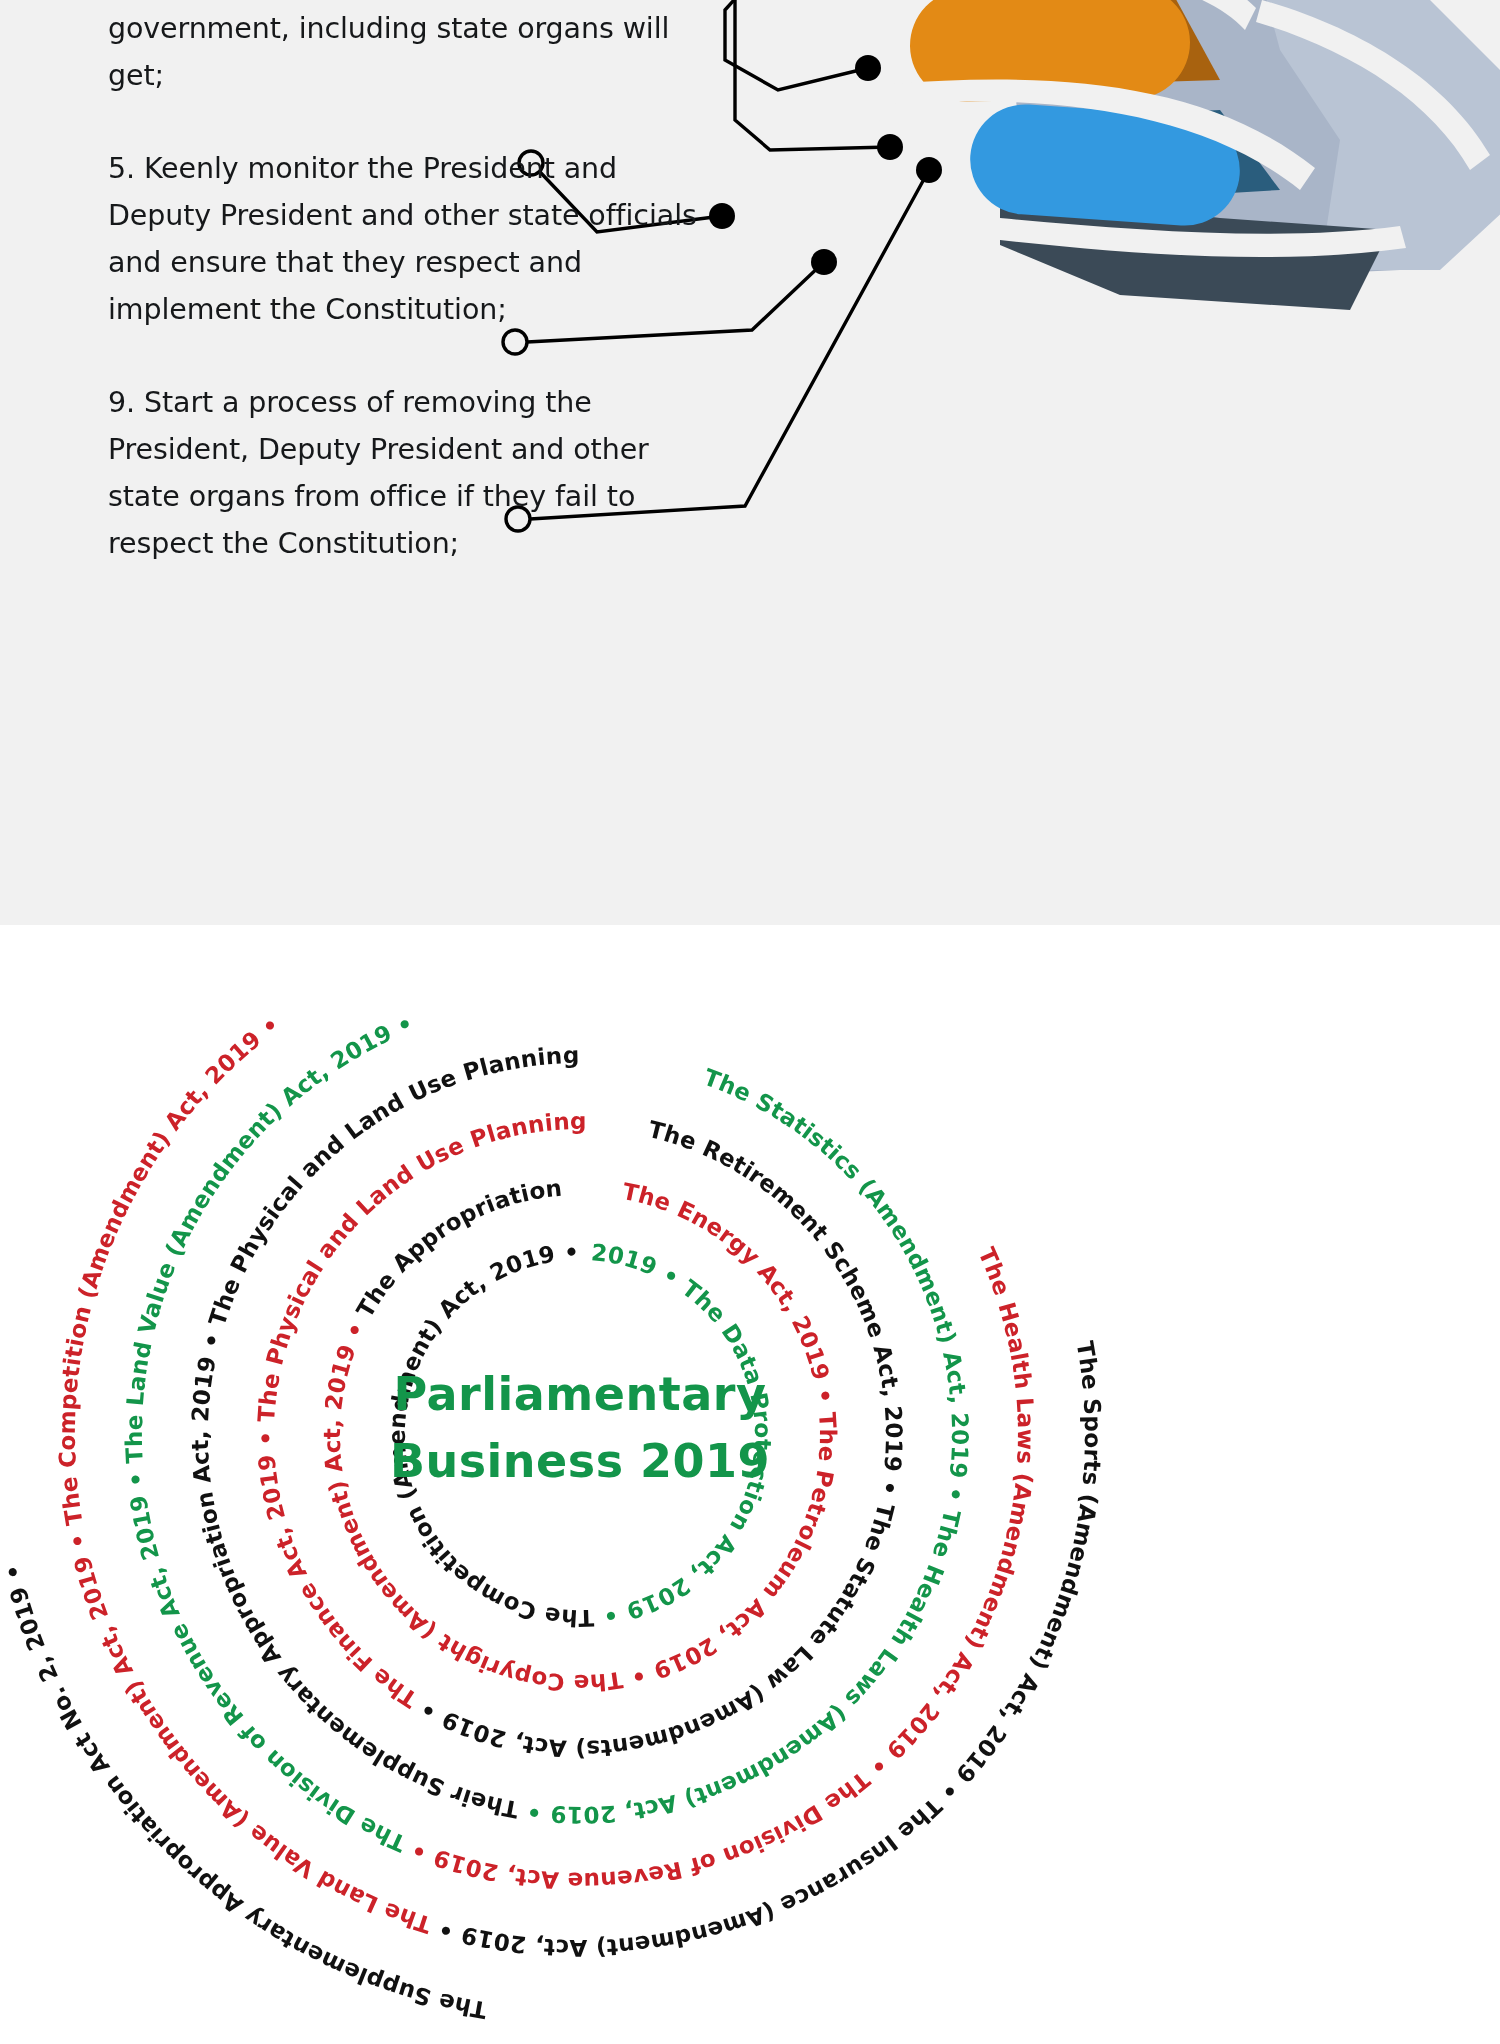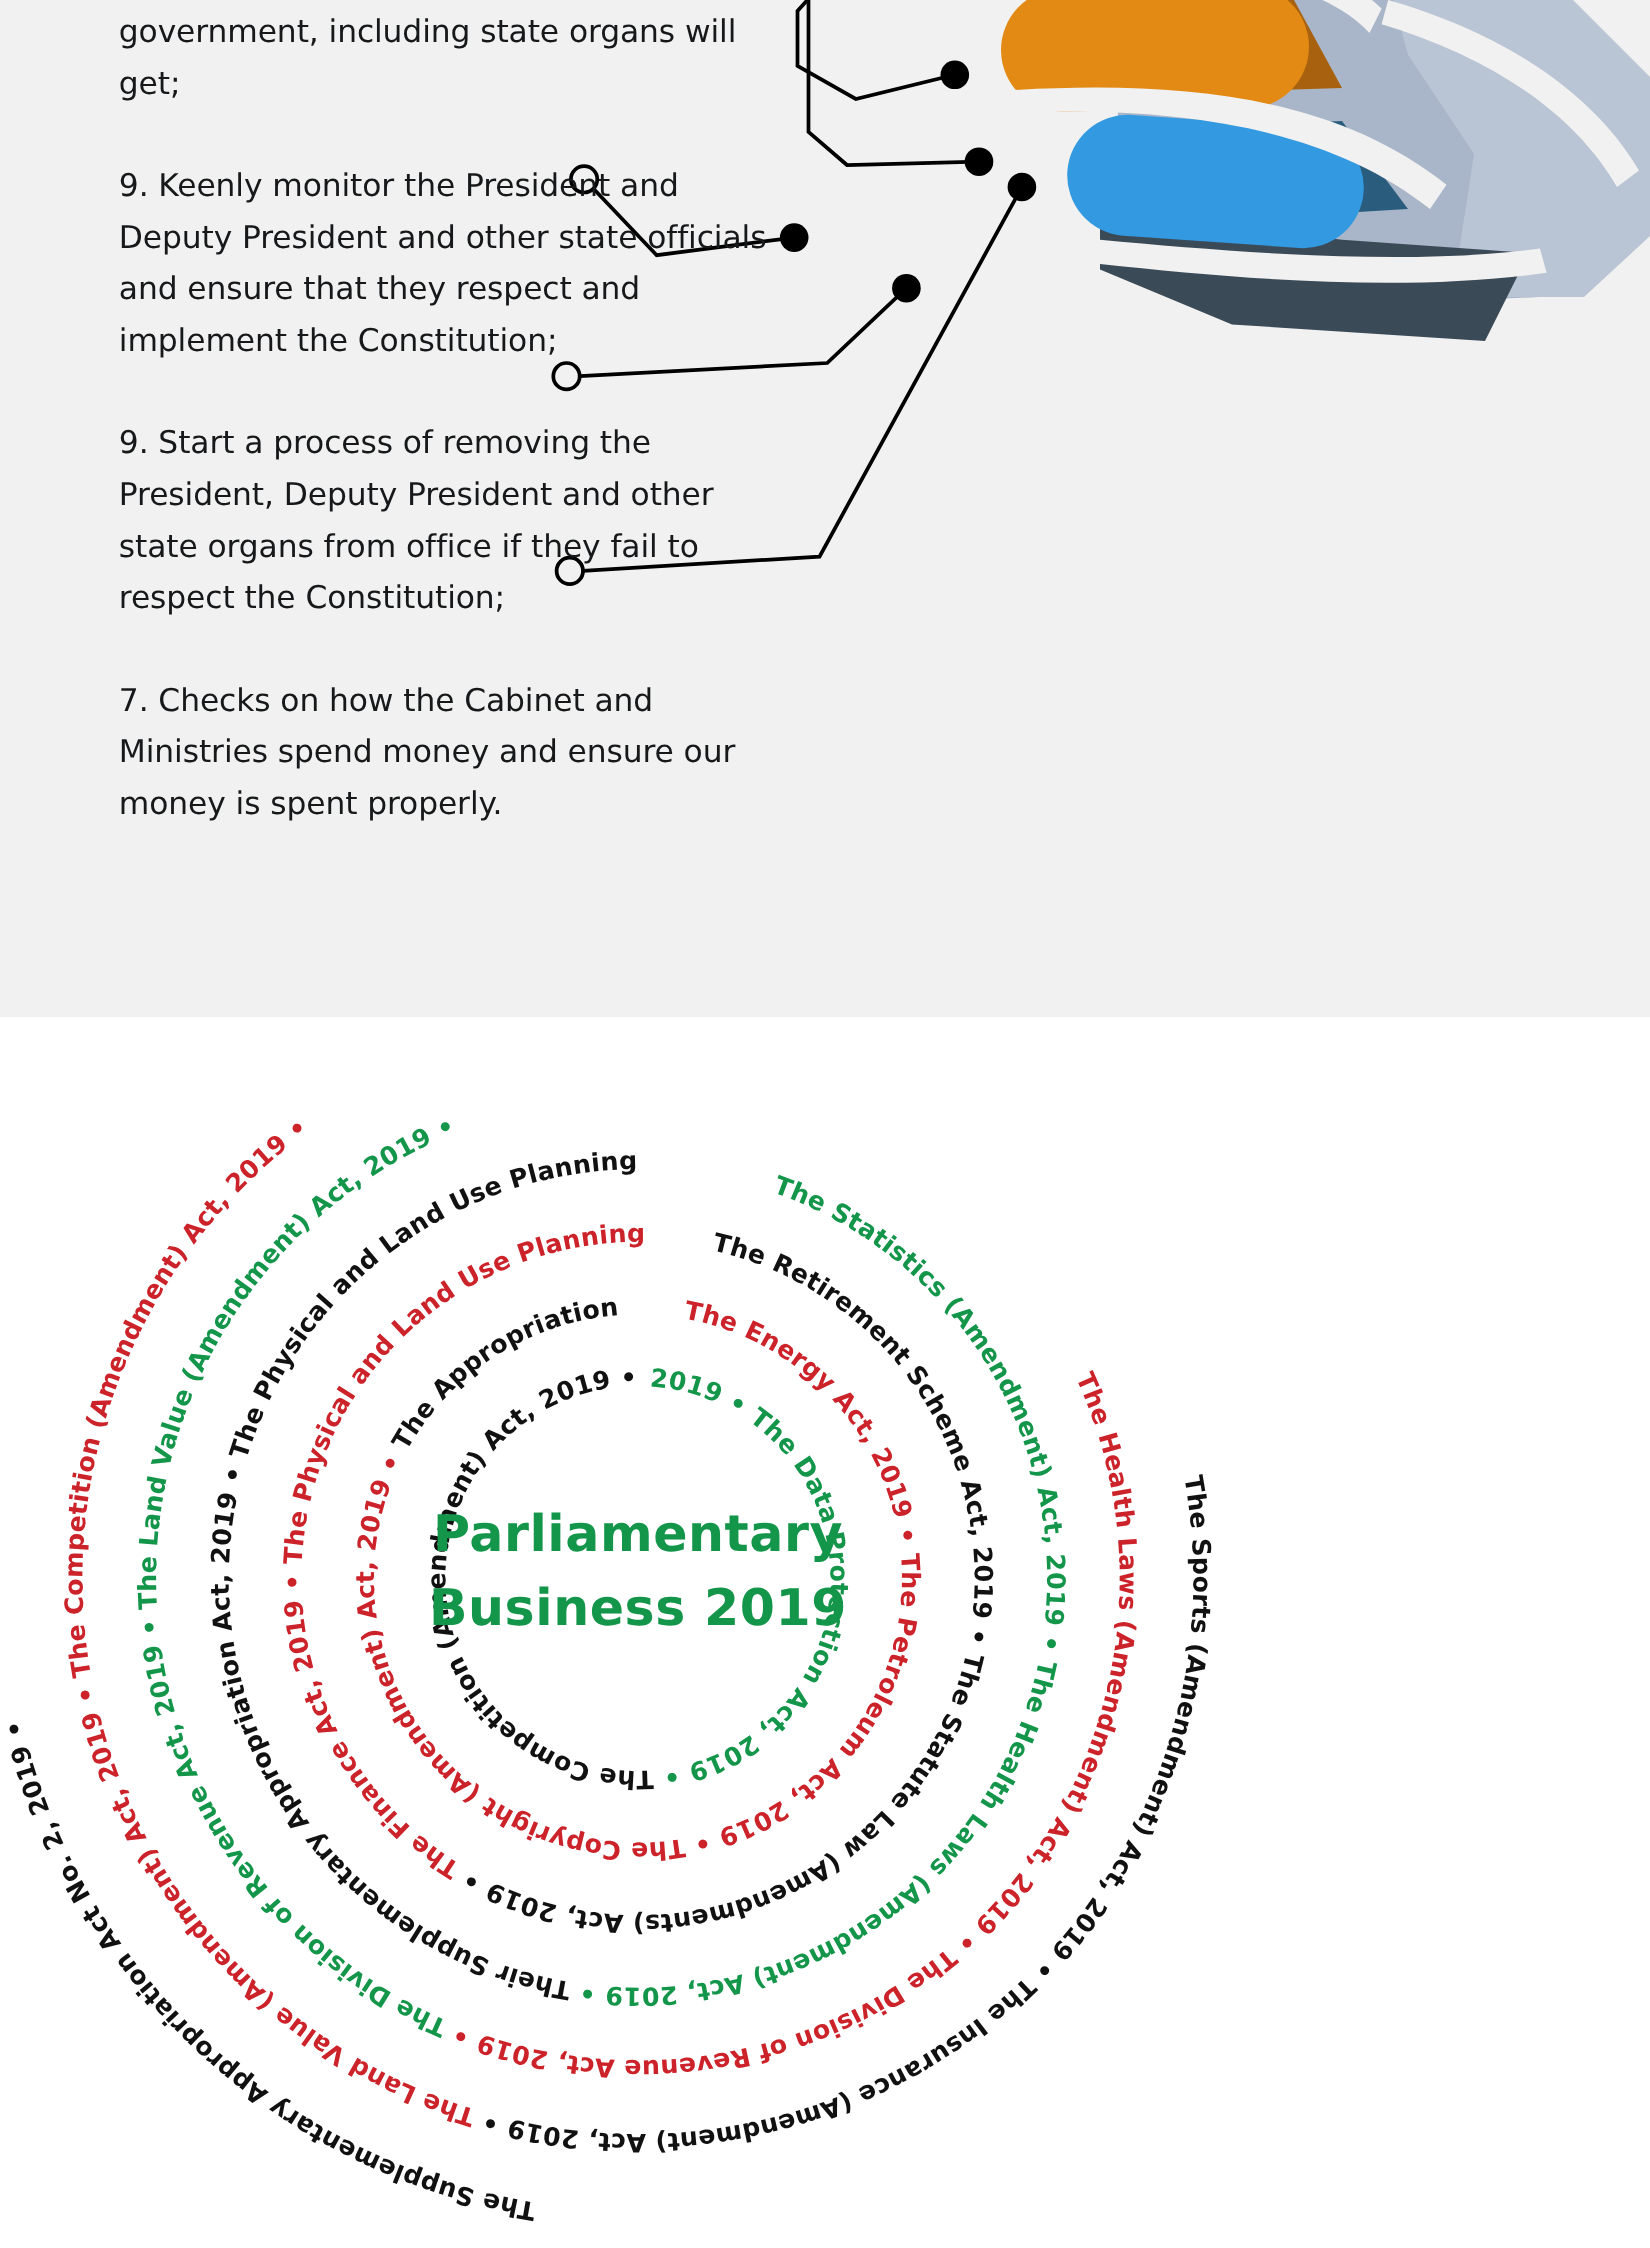--- a/index.html
+++ b/index.html
@@ -105,23 +105,22 @@
     <path d="M527,342 L752,330 L824,262" stroke="#000" stroke-width="3.4" fill="none"></path>
     <circle cx="824" cy="262" r="13" fill="#000"></circle>
 
     <circle cx="518" cy="519" r="12" fill="#f1f1f1" stroke="#000" stroke-width="3.4"></circle>
     <path d="M530,519 L745,506 L929,170" stroke="#000" stroke-width="3.4" fill="none"></path>
     <circle cx="929" cy="170" r="13" fill="#000"></circle>
   </svg>
 
   <div id="duties-column">
     <p class="duty">decide how much the national and county government, including state organs will get;</p>
-    <p class="duty">9. Keenly monitor the President and Deputy President and other state officials and ensure that they respect and implement the Constitution;</p>
+    <p class="duty">5. Keenly monitor the President and Deputy President and other state officials and ensure that they respect and implement the Constitution;</p>
     <p class="duty">9. Start a process of removing the President, Deputy President and other state organs from office if they fail to respect the Constitution;</p>
-    <p class="duty">7. Checks on how the Cabinet and Ministries spend money and ensure our money is spent properly.</p>
   </div>
 </div>
 
 <div id="wheel-panel">
   <svg id="wheel-svg" width="1500" height="1119" viewBox="0 0 1500 1119">
     <defs id="wheel-paths">
         <path id="arc-0" d="M 580 -65 a 575 575 0 1 1 -0.1 0"></path>
         <path id="arc-1" d="M 580 5 a 505 505 0 1 1 -0.1 0"></path>
         <path id="arc-2" d="M 580 72 a 438 438 0 1 1 -0.1 0"></path>
         <path id="arc-3" d="M 580 138 a 372 372 0 1 1 -0.1 0"></path>

